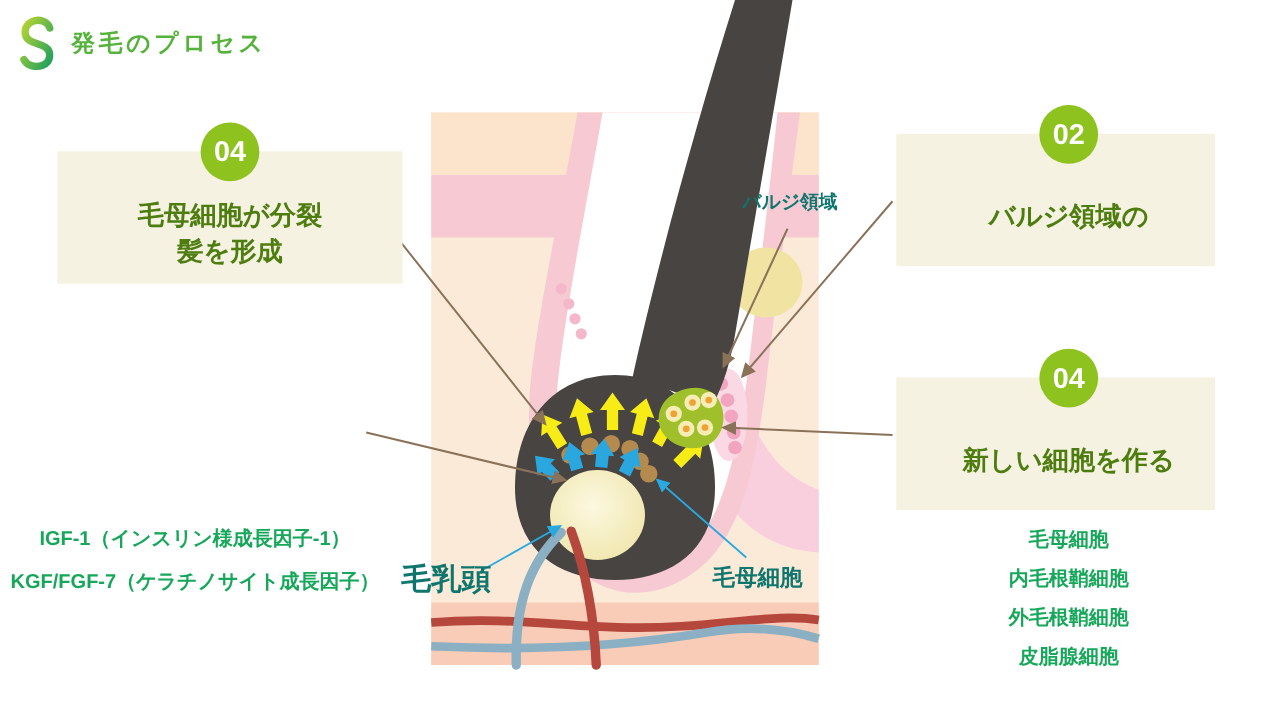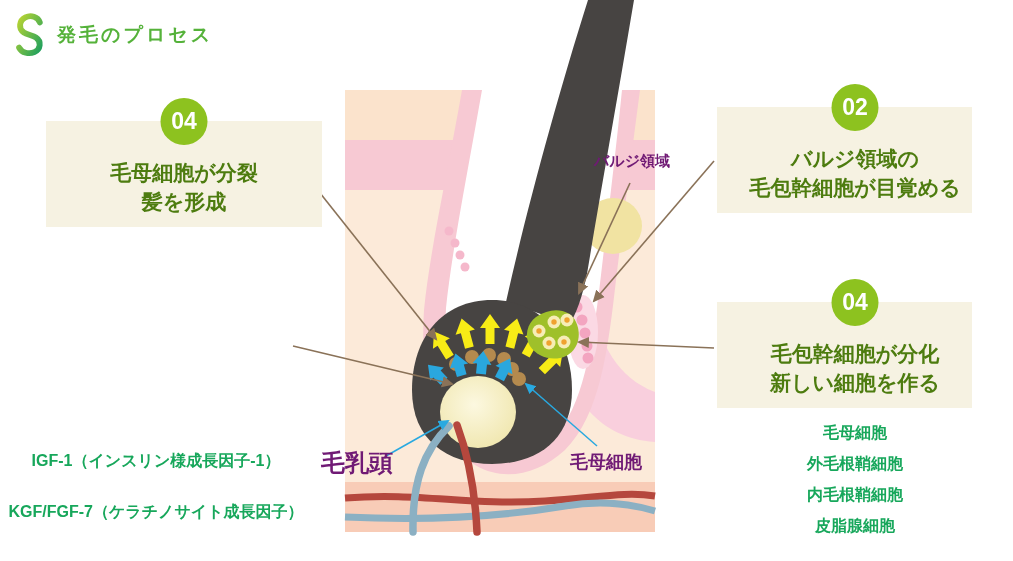--- a/index.html
+++ b/index.html
@@ -23,26 +23,26 @@
     display:flex;flex-direction:column;align-items:center;justify-content:center;
     font-size:21px;font-weight:bold;color:#4d7c0f;line-height:1.38;text-align:center;}
   #box-04{left:18px;top:121px;margin-left:28px;}
   #box-01{left:18px;top:302px;}
   #box-02{left:717px;top:107px;}
   #box-03{left:717px;top:302px;}
 
   
   .signal-list{position:absolute;left:0;top:421px;width:312px;text-align:center;
     color:#17a75b;font-weight:bold;font-size:16px;}
-  .signal-list .li{margin-bottom:13px;white-space:nowrap;margin-top:30px;}
+  .signal-list .li{margin-bottom:13px;white-space:nowrap;}
   .cells-list{position:absolute;left:717px;top:417px;width:276px;text-align:center;
     color:#17a75b;font-weight:bold;font-size:16px;line-height:31px;}
 
   
-  .dlabel{position:absolute;color:#701a75;white-space:nowrap;}
+  .dlabel{position:absolute;color:#0f766e;white-space:nowrap;}
   #label-bulge{left:594px;top:152px;font-size:15px;font-weight:600;}
   #label-papilla{left:321px;top:447px;font-size:24px;font-weight:bold;}
   #label-matrix{left:570px;top:450px;font-size:18px;font-weight:bold;}
 </style>
 </head>
 <body>
 
 <div class="canvas">
 
   <svg class="diagram" width="1013" height="561" viewBox="0 0 1013 561">
@@ -172,41 +172,39 @@
       <span>毛母細胞が分裂</span>
       <span>髪を形成</span>
     </div>
   </div>
 
 
   <div class="step-box" id="box-02">
     <div class="step-circle">02</div>
     <div class="step-text">
       <span>バルジ領域の</span>
-      <span>毛包幹細胞が目覚める</span>
     </div>
   </div>
 
   <div class="step-box" id="box-03">
     <div class="step-circle">04</div>
     <div class="step-text">
-      <span>毛包幹細胞が分化</span>
       <span>新しい細胞を作る</span>
     </div>
   </div>
 
   <div class="signal-list">
     <div class="li">IGF-1（インスリン様成長因子-1）</div>
     <div class="li">KGF/FGF-7（ケラチノサイト成長因子）</div>
   </div>
 
   <div class="cells-list">
     <div>毛母細胞</div>
+    <div>内毛根鞘細胞</div>
     <div>外毛根鞘細胞</div>
-    <div>内毛根鞘細胞</div>
     <div>皮脂腺細胞</div>
   </div>
 
   <div class="dlabel" id="label-bulge">バルジ領域</div>
   <div class="dlabel" id="label-papilla">毛乳頭</div>
   <div class="dlabel" id="label-matrix">毛母細胞</div>
 
 </div>
 
 </body></html>

